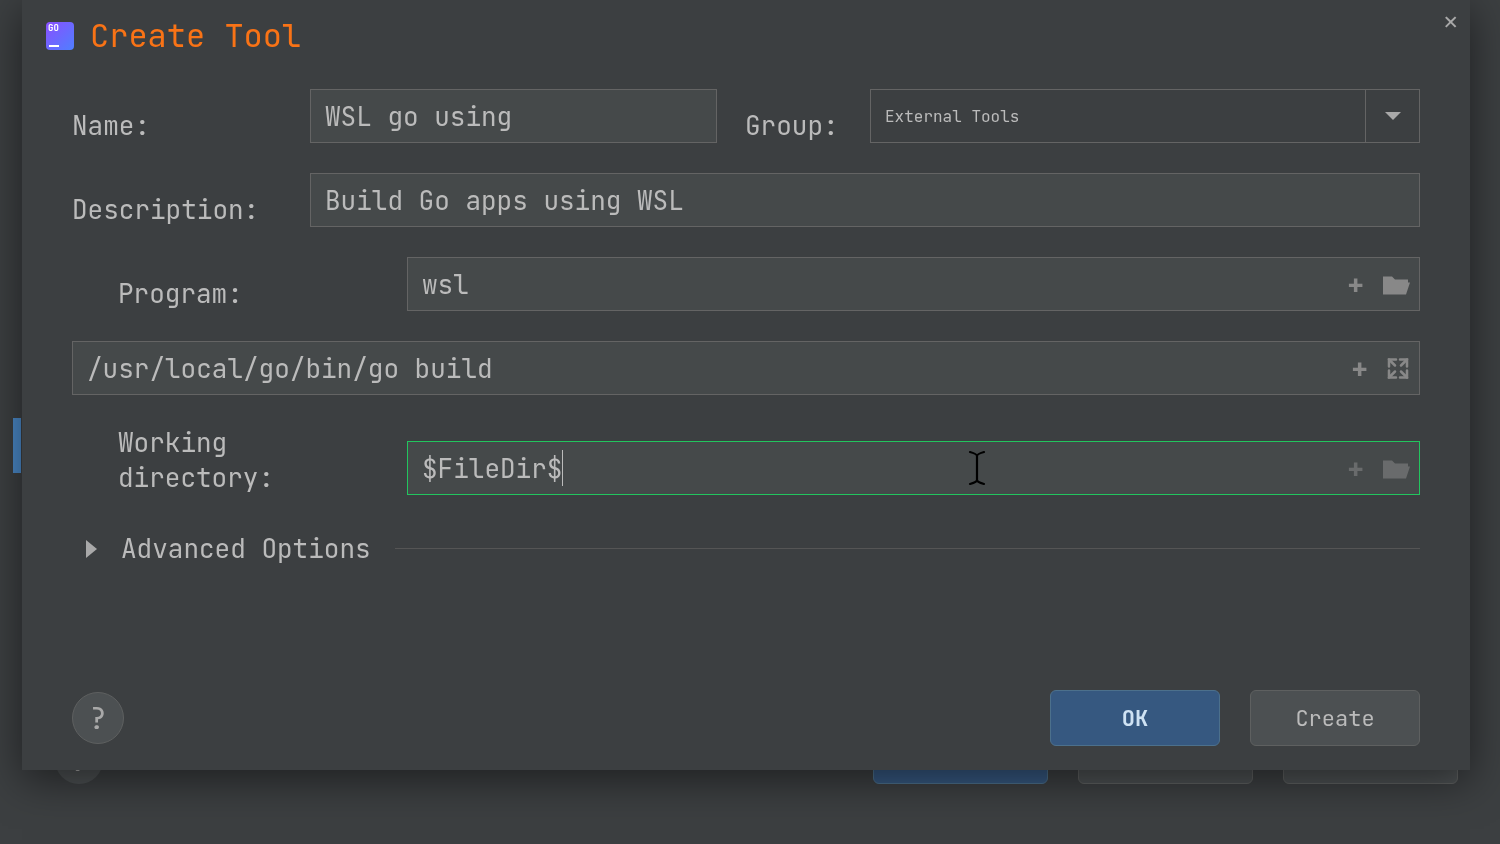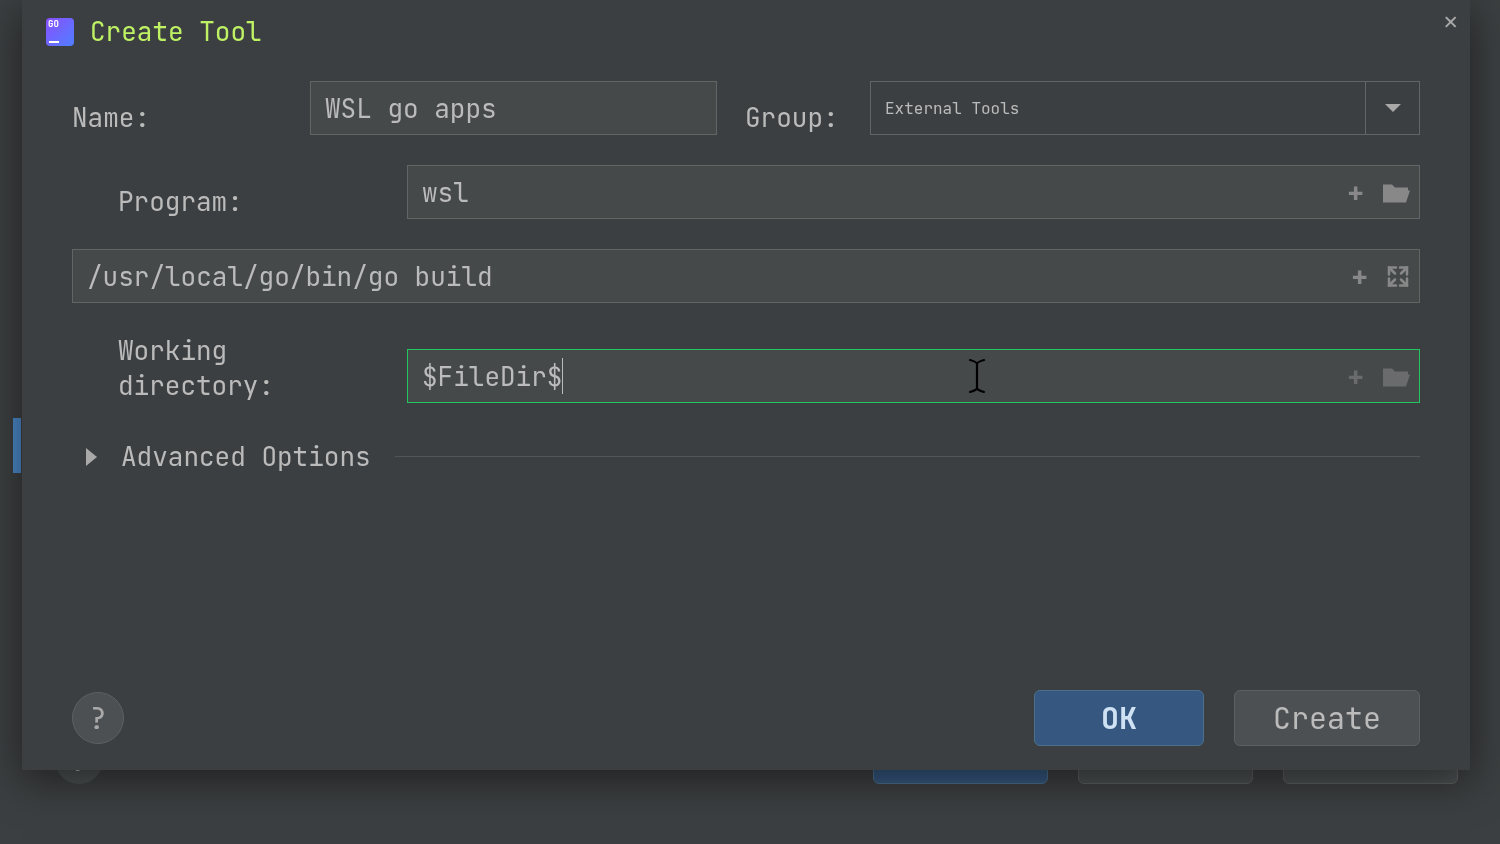--- a/index.html
+++ b/index.html
@@ -103,22 +103,22 @@
   .app-icon::after {
     content: "";
     position: absolute;
     bottom: 3px;
     left: 3px;
     width: 10px;
     height: 2px;
     background: #fff;
   }
   .dialog-title {
-    font-size: 26px;
-    color: #bef264;
+    font-size: 32px;
+    color: #f97316;
     flex: 1;
   }
   .close-btn {
     color: #a9a9a9;
     font-size: 24px;
     cursor: pointer;
     padding: 0 6px;
     position: absolute;
     right: 6px;
     top: 6px;
@@ -293,21 +293,21 @@
     justify-content: center;
     color: #a9a9a9;
     font-size: 30px;
     cursor: pointer;
   }
   .spacer { flex: 1; }
   .btn {
     height: 56px;
     padding: 0 38px;
     border-radius: 6px;
-    font-size: 30px;
+    font-size: 22px;
     font-family: inherit;
     cursor: pointer;
     border: 1px solid #5e6060;
     display: flex;
     align-items: center;
     justify-content: center;
     min-width: 170px;
     margin-left: 30px;
   }
   .btn.primary {
@@ -340,31 +340,37 @@
     <div class="app-icon"></div>
     <div class="dialog-title">Create Tool</div>
     <div class="close-btn">✕</div>
   </div>
 
   <div class="body">
 
     <div class="row">
       <div class="label name-lbl">Name:</div>
       <div class="input name-input">
-        <span>WSL go apps</span>
+        <span>WSL go using</span>
       </div>
       <div class="label group-lbl">Group:</div>
       <div class="select">
         <div class="select-value">External Tools</div>
         <div class="select-arrow">
           <div class="chevron-down"></div>
         </div>
       </div>
     </div>
 
+    <div class="row">
+      <div class="label desc-lbl">Description:</div>
+      <div class="input desc-input">
+        <span>Build Go apps using WSL</span>
+      </div>
+    </div>
 
 
     <div class="row">
       <div class="label prog-lbl">Program:</div>
       <div class="input-wrap">
         <div class="input prog-input">
           <span>wsl</span>
         </div>
         <div class="input-actions">
           <span class="icon-plus">+</span>

